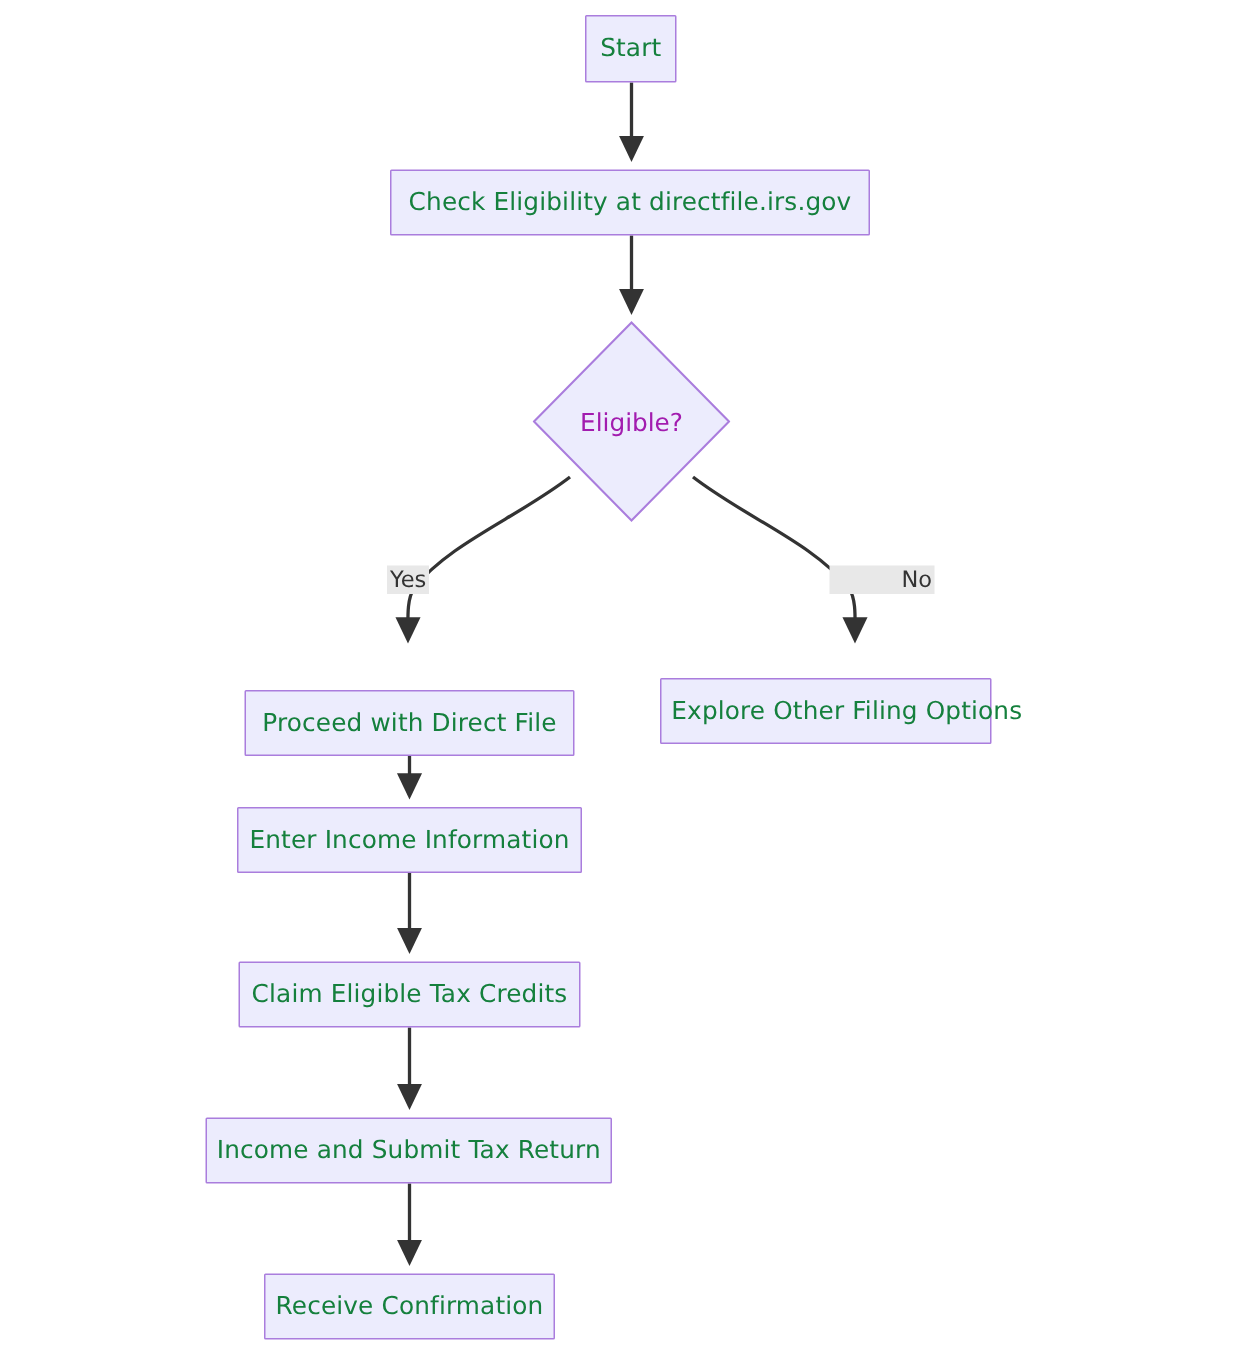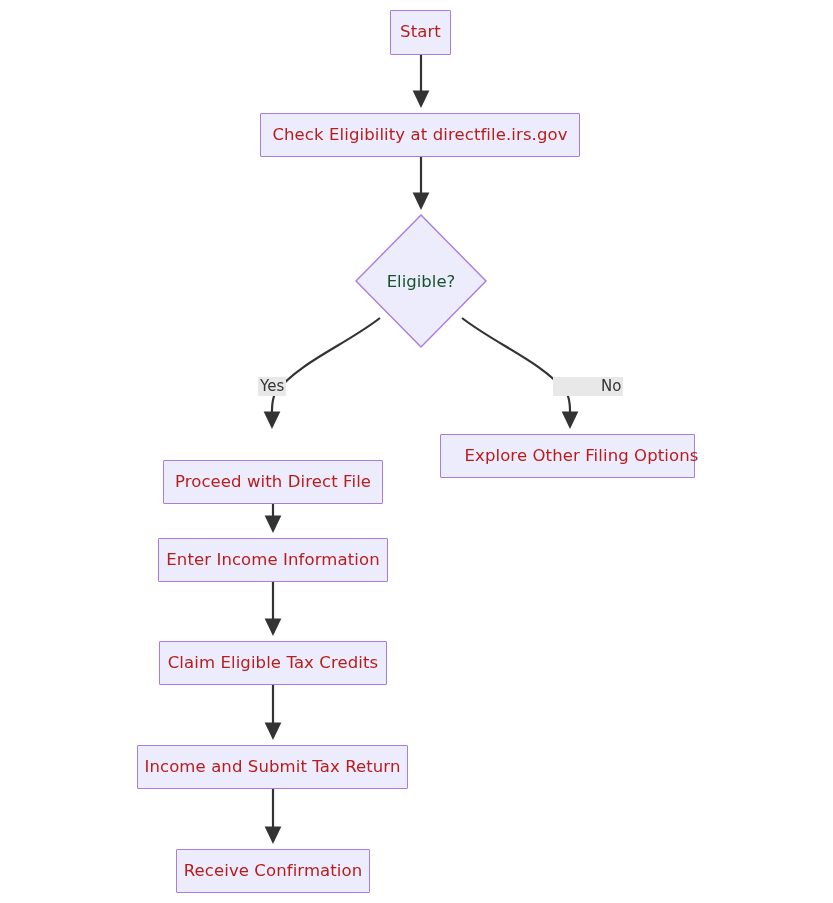--- a/index.html
+++ b/index.html
@@ -35,42 +35,42 @@
     display: flex;
     align-items: center;
     justify-content: center;
   }
   .node.rect {
     background: #ececfd;
     border: 1.4px solid #aa7ddd;
     border-radius: 1px;
   }
   .node-label {
-    color: #b91c1c;
+    color: #15803d;
     font-size: 16.5px;
     line-height: 1;
     white-space: nowrap;
     letter-spacing: 0.1px;
   }
   .diamond-wrap {
     position: absolute;
   }
   .diamond-shape {
     position: absolute;
     left: 0; top: 0;
   }
   .diamond-label {
     position: absolute;
     left: 0; top: 0;
     width: 100%;
     height: 100%;
     display: flex;
     align-items: center;
     justify-content: center;
-    color: #14532d;
+    color: #a21caf;
     font-size: 16.5px;
     white-space: nowrap;
   }
   .edge-label {
     position: absolute;
     background: #e8e8e8;
     color: #333333;
     font-size: 15px;
     line-height: 1.15;
     padding: 1px 2px;
@@ -112,21 +112,21 @@
     <svg class="diamond-shape" width="132" height="134" viewBox="0 0 132 134">
       <polygon points="66,1 131,67 66,133 1,67" fill="#ececfd" stroke="#aa7ddd" stroke-width="1.4"></polygon>
     </svg>
     <span class="diamond-label">Eligible?</span>
   </div>
 
   <div class="node rect" style="left:163px; top:434px; width:220px; height:44px;margin-top:26px;">
     <span class="node-label">Proceed with Direct File</span>
   </div>
 
-  <div class="node rect" style="left:440px; top:434px; width:255px; height:44px;padding-left:28px;">
+  <div class="node rect" style="left:440px; top:452px; width:221px; height:44px;padding-left:28px;">
     <span class="node-label">Explore Other Filing Options</span>
   </div>
 
   <div class="node rect" style="left:158px; top:538px; width:230px; height:44px;justify-content:center;">
     <span class="node-label">Enter Income Information</span>
   </div>
 
   <div class="node rect" style="left:159px; top:641px; width:228px; height:44px;">
     <span class="node-label">Claim Eligible Tax Credits</span>
   </div>

